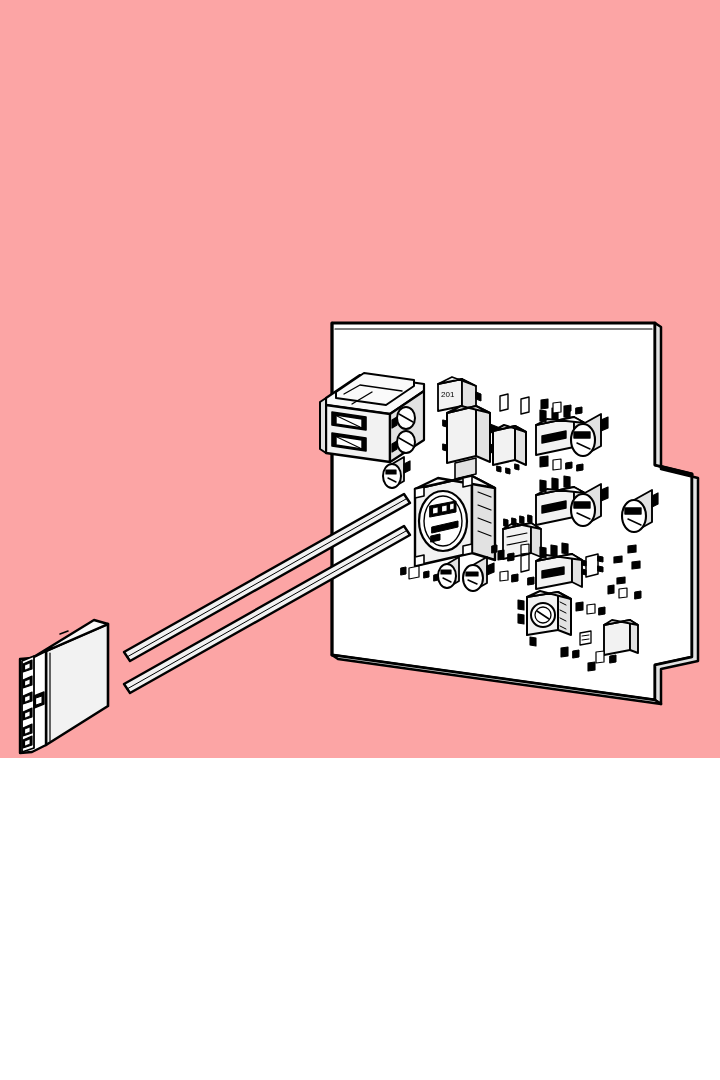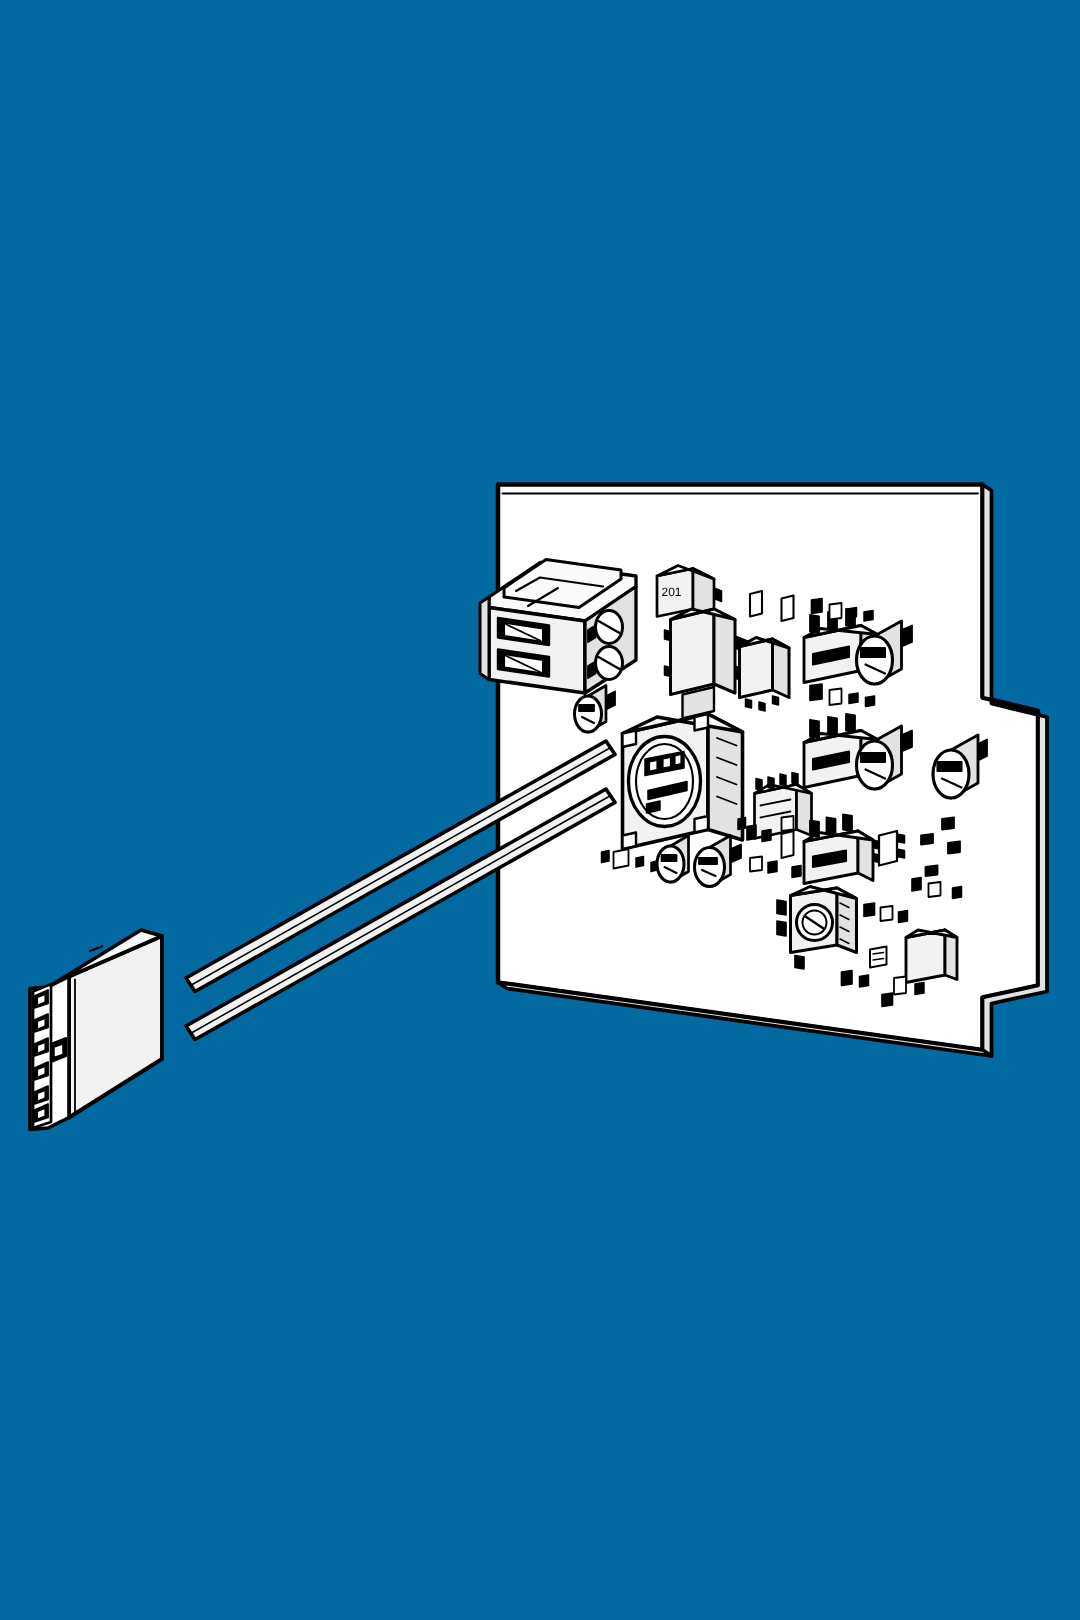--- a/index.html
+++ b/index.html
@@ -9,22 +9,22 @@
   }
   body {
     width: 720px;
     height: 1080px;
     font-family: "Liberation Sans", sans-serif;
     overflow: hidden;
   }
   #stage {
     position: relative;
     width: 720px;
-    height: 1080px;
-    background: #0369a1;
+    height: 758px;
+    background: #fca5a5;
   }
   #drawing {
     display: block;
     width: 720px;
     height: 1080px;
   }
   .ln  { fill: none; stroke: #000000; stroke-linecap: round; stroke-linejoin: round; }
   .fwhite { fill: #ffffff; stroke: #000000; stroke-linejoin: round; stroke-linecap: round; }
   .fface  { fill: #f2f2f2; stroke: #000000; stroke-linejoin: round; stroke-linecap: round; }
   .fside  { fill: #e2e2e2; stroke: #000000; stroke-linejoin: round; stroke-linecap: round; }

